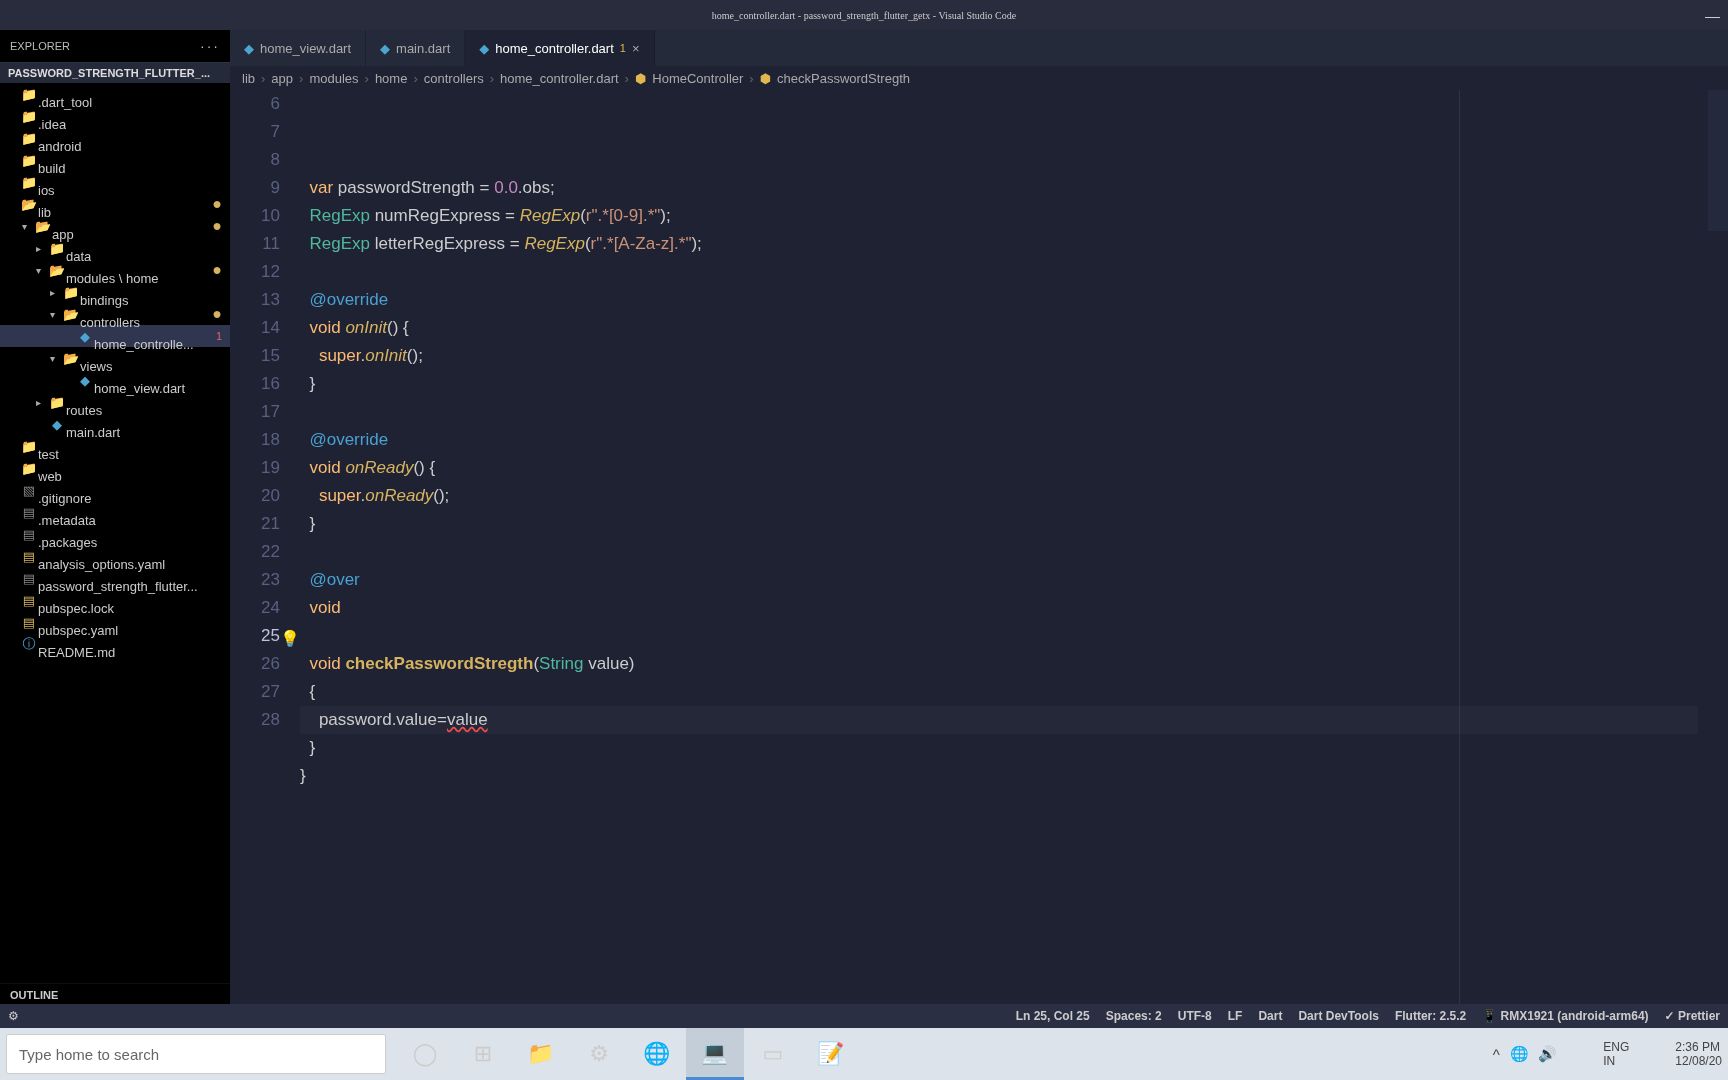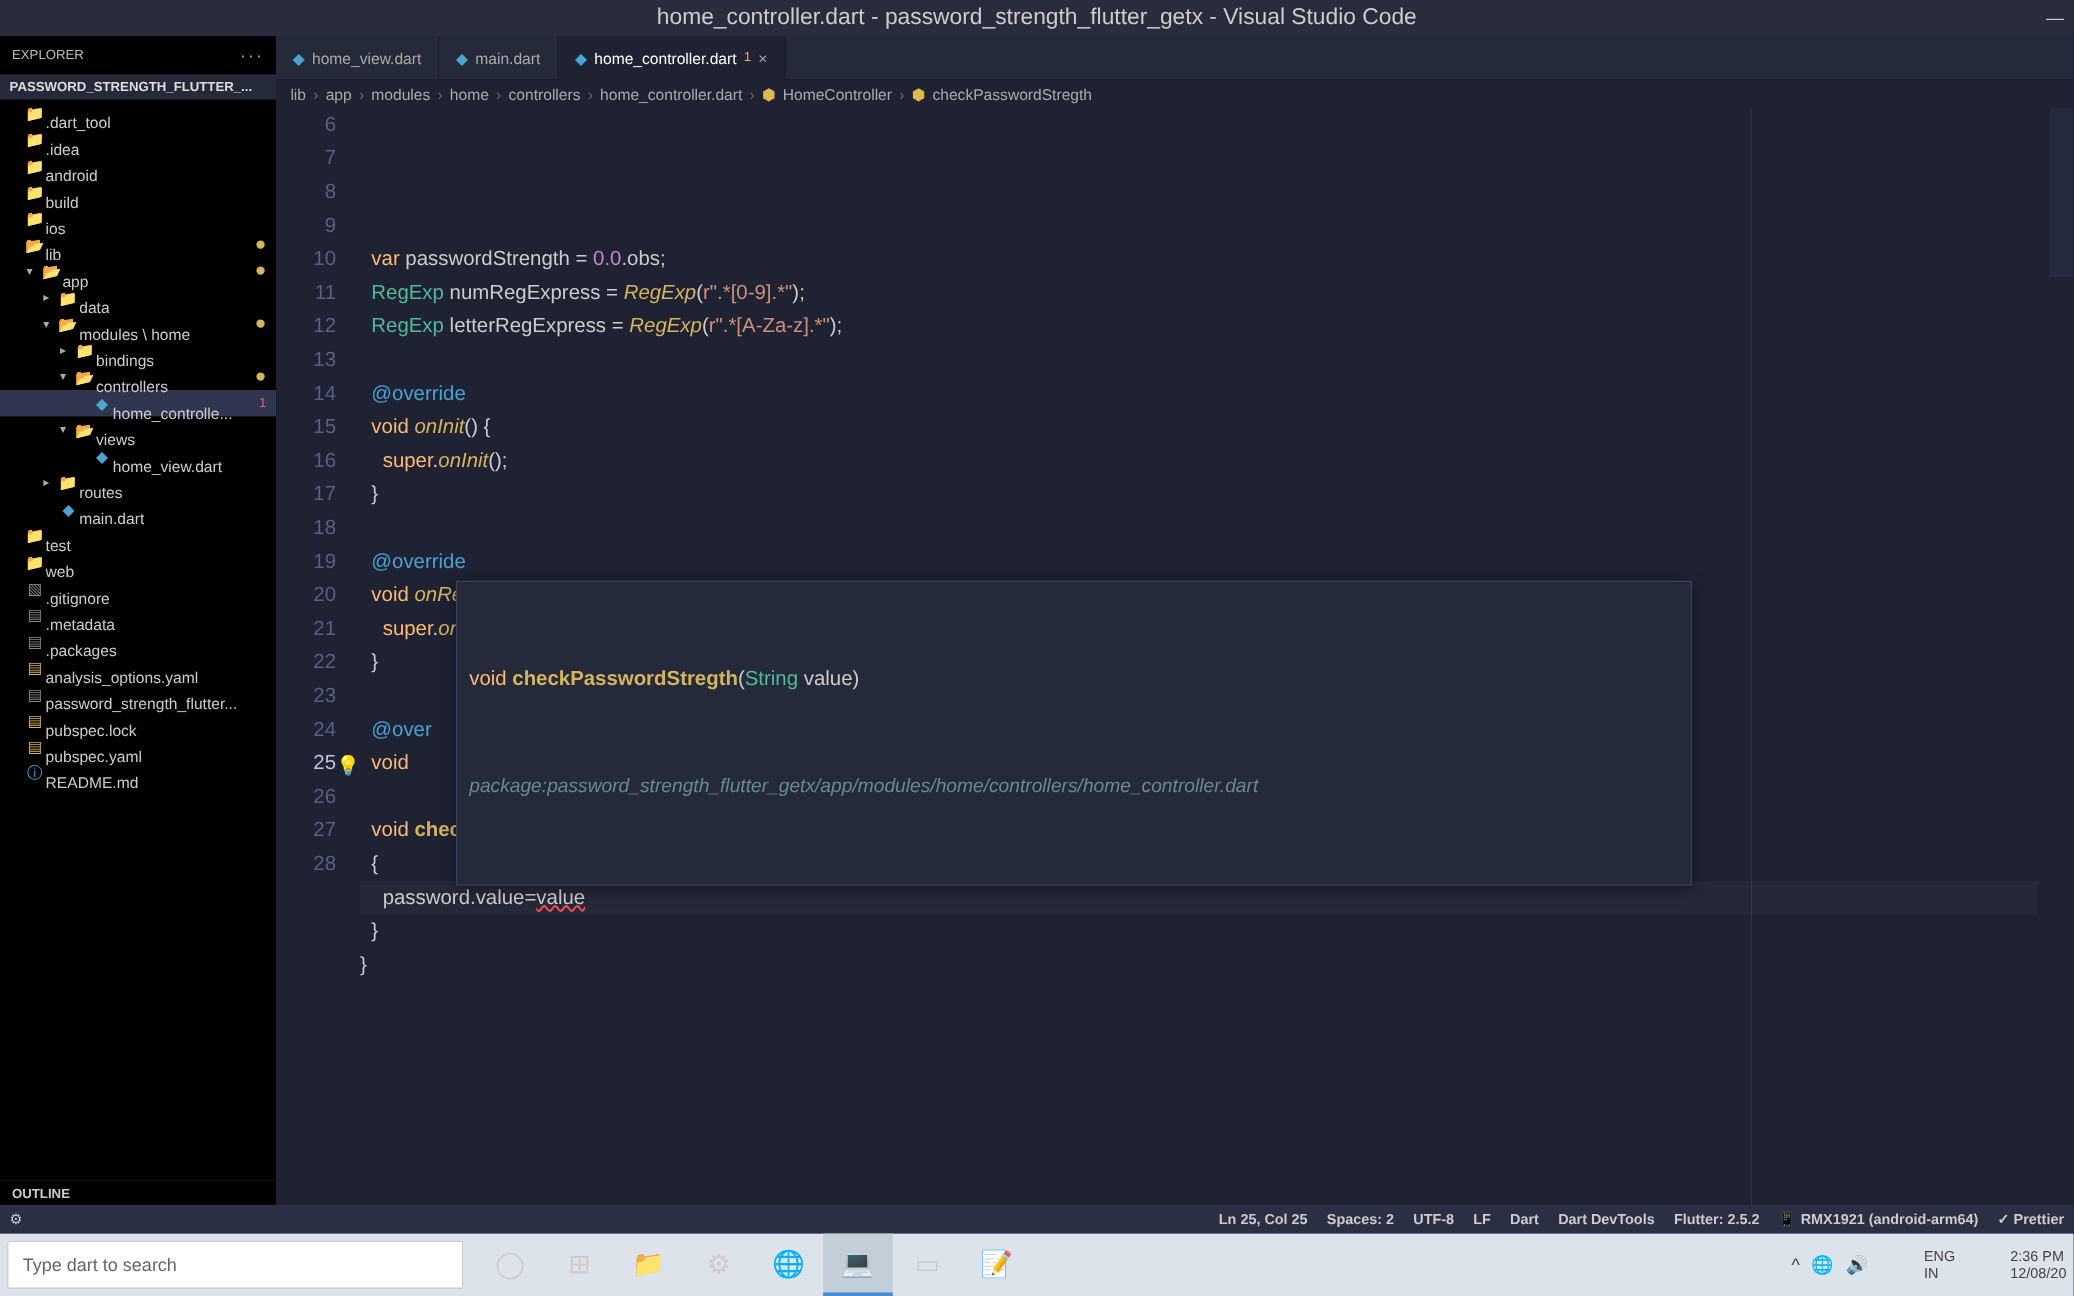--- a/index.html
+++ b/index.html
@@ -1,21 +1,21 @@
 <!DOCTYPE html>
 <html><head>
 <meta charset="utf-8">
 <style>
 * { margin: 0; padding: 0; box-sizing: border-box; font-family: 'Segoe UI', sans-serif; }
 body { background: #1e2233; color: #ccc; width: 1728px; height: 1080px; overflow: hidden; font-size: 14px; }
 
 
 .menubar { height: 30px; background: #282c3c; display: flex; align-items: center; padding: 0 8px; color: #ccc; font-size: 13px; }
 .menubar .menu-item { padding: 4px 9px; cursor: pointer; }
-.menubar .title { position: absolute; left: 50%; transform: translateX(-50%); color: #ccc; font-size: 19px; }
+.menubar .title { position: absolute; left: 50%; transform: translateX(-50%); color: #ccc; font-size: 10px; font-family: Liberation Serif, serif; }
 .menubar .win-controls { position: absolute; right: 8px; display: flex; gap: 18px; font-size: 15px; color: #ccc; }
 
 
 .layout { display: flex; height: calc(100% - 30px - 52px); }
 
 
 .sidebar { width: 230px; background: #000000; display: flex; flex-direction: column; font-size: 13px; }
 .side-title { padding: 8px 10px; color: #bbb; text-transform: uppercase; font-size: 11px; display: flex; justify-content: space-between; align-items: center;}
 .side-title .dots { letter-spacing: 2px; font-size: 14px; }
 .side-section-h { padding: 4px 8px; color: #ddd; text-transform: uppercase; font-size: 11px; font-weight: bold; background: #252a3a; border-top: 1px solid rgba(255,255,255,0.04);}
@@ -304,24 +304,20 @@
           <div class="ln">23</div>
           <div class="ln">24</div>
           <div class="ln cur">25</div>
           <span class="bulb" style="top: 535px;">💡</span>
           <div class="ln">26</div>
           <div class="ln">27</div>
           <div class="ln">28</div>
         </div>
       <div class="code" id="code">
         <div class="vert-rule"></div>
-        <div class="tooltip-box">
-          <div class="sig" id="tt-sig"><span class="kw">void</span> <span class="fn-b">checkPasswordStregth</span>(<span class="type">String</span> value)</div>
-          <div class="path">package:password_strength_flutter_getx/app/modules/home/controllers/home_controller.dart</div>
-        </div>
       <div class="line">  <span class="kw">var</span> passwordStrength = <span class="num">0.0</span>.obs;</div><div class="line">  <span class="type">RegExp</span> numRegExpress = <span class="fn">RegExp</span>(<span class="str">r".*[0-9].*"</span>);</div><div class="line">  <span class="type">RegExp</span> letterRegExpress = <span class="fn">RegExp</span>(<span class="str">r".*[A-Za-z].*"</span>);</div><div class="line">&nbsp;</div><div class="line">  <span class="anno">@override</span></div><div class="line">  <span class="kw">void</span> <span class="fn">onInit</span>() {</div><div class="line">    <span class="kw">super</span>.<span class="fn">onInit</span>();</div><div class="line">  }</div><div class="line">&nbsp;</div><div class="line">  <span class="anno">@override</span></div><div class="line">  <span class="kw">void</span> <span class="fn">onReady</span>() {</div><div class="line">    <span class="kw">super</span>.<span class="fn">onReady</span>();</div><div class="line">  }</div><div class="line">&nbsp;</div><div class="line">  <span class="anno">@over</span></div><div class="line">  <span class="kw">void</span> </div><div class="line">&nbsp;</div><div class="line">  <span class="kw">void</span> <span class="fn-b">checkPasswordStregth</span>(<span class="type">String</span> value)</div><div class="line">  {</div><div class="line cur">    password.value=<span class="err-underline">value</span></div><div class="line">  }</div><div class="line">}</div><div class="line">&nbsp;</div></div>
       <div class="minimap"></div>
     </div>
   </div>
 </div>
 
 <div class="statusbar-wrap">
   <div class="left" id="status-left">
       <span class="item">⚙</span>
     </div>
@@ -333,21 +329,21 @@
       <span class="item">Dart</span>
       <span class="item">Dart DevTools</span>
       <span class="item">Flutter: 2.5.2</span>
       <span class="item">📱 RMX1921 (android-arm64)</span>
       <span class="item">✓ Prettier</span>
     </div>
 </div>
 
 <div class="taskbar">
   <div class="searchbox">
-    <span>Type dart to search</span>
+    <span>Type home to search</span>
   </div>
   <div class="task-icons" id="task-icons">
       <div class="task-icon">◯</div>
       <div class="task-icon">⊞</div>
       <div class="task-icon">📁</div>
       <div class="task-icon">⚙</div>
       <div class="task-icon">🌐</div>
       <div class="task-icon active">💻</div>
       <div class="task-icon">▭</div>
       <div class="task-icon">📝</div>

